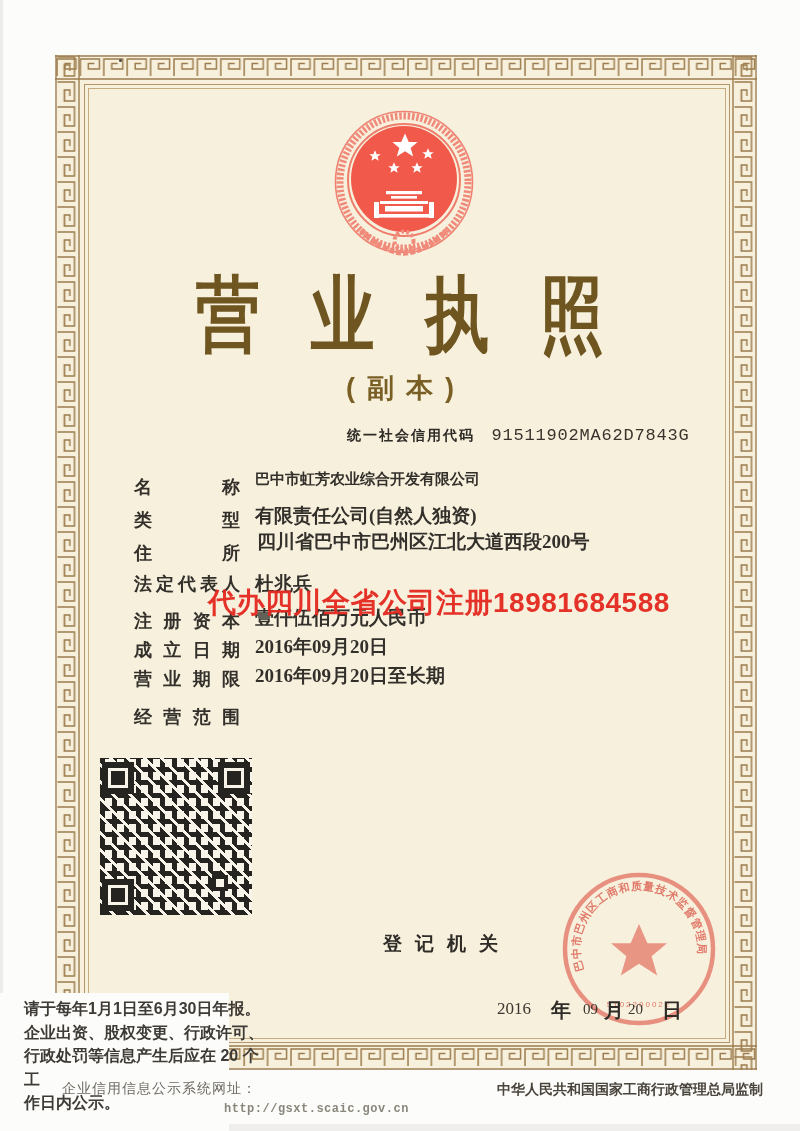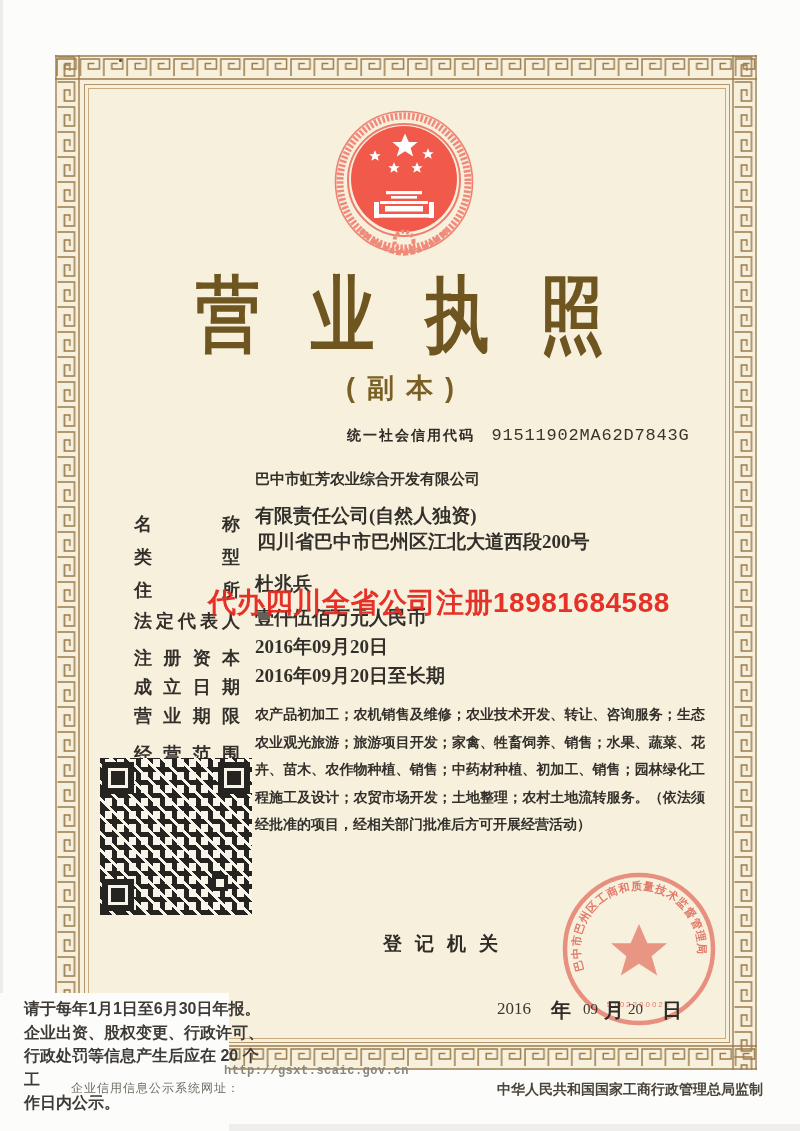--- a/index.html
+++ b/index.html
@@ -3,21 +3,21 @@
 <meta charset="utf-8">
 <style>
   html,body{margin:0;padding:0;}
   body{background:#ffffff;}
   .stage{
     position:relative;width:800px;height:1131px;overflow:hidden;
     background:#fcfcfa;
     font-family:"Liberation Sans","DejaVu Sans",sans-serif;
   }
   .serif{font-family:"Liberation Serif","DejaVu Serif",serif;}
-  .mono{font-family:"Liberation Mono","DejaVu Sans Mono",monospace;}
+  .mono{font-family:"Liberation Mono","DejaVu Sans Mono",monospace;margin-top:38px;}
 
   
   .cream{position:absolute;left:57px;top:57px;width:698px;height:1011px;background:#f7f0dd;}
   .edge-l{position:absolute;left:0;top:0;width:3px;height:1131px;background:#ececea;}
   .edge-b{position:absolute;left:0;top:1124px;width:800px;height:7px;background:#efeeec;}
   .speck{position:absolute;left:119px;top:59px;width:3px;height:3px;background:#4d4a44;border-radius:50%;}
 
   
   .bstrip{position:absolute;}
   .bstrip svg{display:block;}
@@ -41,21 +41,21 @@
     position:absolute;left:0;top:370px;width:800px;text-align:center;
     font-size:27px;font-weight:700;color:#7a5f25;letter-spacing:12px;text-indent:12px;
   }
   .creditrow{position:absolute;left:347px;top:426px;white-space:nowrap;}
   .credit-lbl{font-size:14px;font-weight:700;color:#2e2a26;letter-spacing:2px;vertical-align:middle;}
   .credit-val{font-size:17px;font-weight:400;color:#3a332c;letter-spacing:0.8px;margin-left:12px;vertical-align:middle;}
 
   
   .flabel{
     position:absolute;left:134px;width:106px;font-size:18px;font-weight:700;color:#33302b;
-    text-align:justify;text-align-last:justify;line-height:1.15;margin-top:37px;
+    text-align:justify;text-align-last:justify;line-height:1.15;
   }
   .fvalue{
     position:absolute;left:255px;font-size:19px;font-weight:700;color:#33302b;white-space:nowrap;
     font-family:"Liberation Serif","DejaVu Serif",serif;
   }
   .lbl-name{top:477px;}  .val-name{top:470px;font-size:15px;}
   .lbl-type{top:510px;}  .val-type{top:503px;}
   .lbl-addr{top:543px;}  .val-addr{top:529px;left:257px;}
   .lbl-legal{top:574px;} .val-legal{top:571px;}
   .lbl-cap{top:611px;}   .val-cap{top:605px;}
@@ -99,21 +99,21 @@
   .d-day  {left:628px;top:4px;font-size:15px;color:#3c3631;}
   .d-dc   {left:662px;top:0;font-size:20px;font-weight:700;color:#2f2c28;}
   .seal{position:absolute;left:552px;top:862px;width:174px;height:174px;mix-blend-mode:multiply;opacity:.95;}
 
   
   .patch{position:absolute;left:0;top:993px;width:229px;height:138px;background:#fcfcfa;}
   .notice{
     position:absolute;left:24px;top:997px;width:240px;
     font-size:16px;font-weight:600;color:#3e3a35;line-height:23.5px;white-space:pre-line;
   }
-  .sitelabel{position:absolute;left:62px;top:1080px;font-size:12px;color:#6e6a62;letter-spacing:1px;white-space:nowrap;margin-left:9px;}
+  .sitelabel{position:absolute;left:62px;top:1080px;font-size:14px;color:#6e6a62;letter-spacing:1px;white-space:nowrap;}
   .siteurl{position:absolute;left:224px;top:1064px;font-size:12px;font-weight:700;color:#8b867c;letter-spacing:0.5px;white-space:nowrap;}
   .issuer{position:absolute;left:497px;top:1081px;font-size:14px;font-weight:600;color:#49443c;white-space:nowrap;}
 </style>
 </head>
 <body>
 
 <div class="stage">
 
   <div class="cream"></div>
   <div class="edge-l"></div>
@@ -216,21 +216,20 @@
   <div class="fvalue val-addr">四川省巴中市巴州区江北大道西段200号</div>
   <div class="flabel lbl-legal">法定代表人</div>
   <div class="fvalue val-legal">杜兆兵</div>
   <div class="flabel lbl-cap">注册资本</div>
   <div class="fvalue val-cap">壹仟伍佰万元人民币</div>
   <div class="flabel lbl-est">成立日期</div>
   <div class="fvalue val-est">2016年09月20日</div>
   <div class="flabel lbl-term">营业期限</div>
   <div class="fvalue val-term">2016年09月20日至长期</div>
   <div class="flabel lbl-scope">经营范围</div>
-  <div class="val-scope">农产品初加工；农机销售及维修；农业技术开发、转让、咨询服务；生态农业观光旅游；旅游项目开发；家禽、牲畜饲养、销售；水果、蔬菜、花卉、苗木、农作物种植、销售；中药材种植、初加工、销售；园林绿化工程施工及设计；农贸市场开发；土地整理；农村土地流转服务。（依法须经批准的项目，经相关部门批准后方可开展经营活动）</div>
 
   <div class="watermark">代办四川全省公司注册18981684588</div>
 
   <div class="qr">
     <div class="finder f-tl"></div>
     <div class="finder f-tr"></div>
     <div class="finder f-bl"></div>
     <div class="f-al"></div>
   </div>
 

